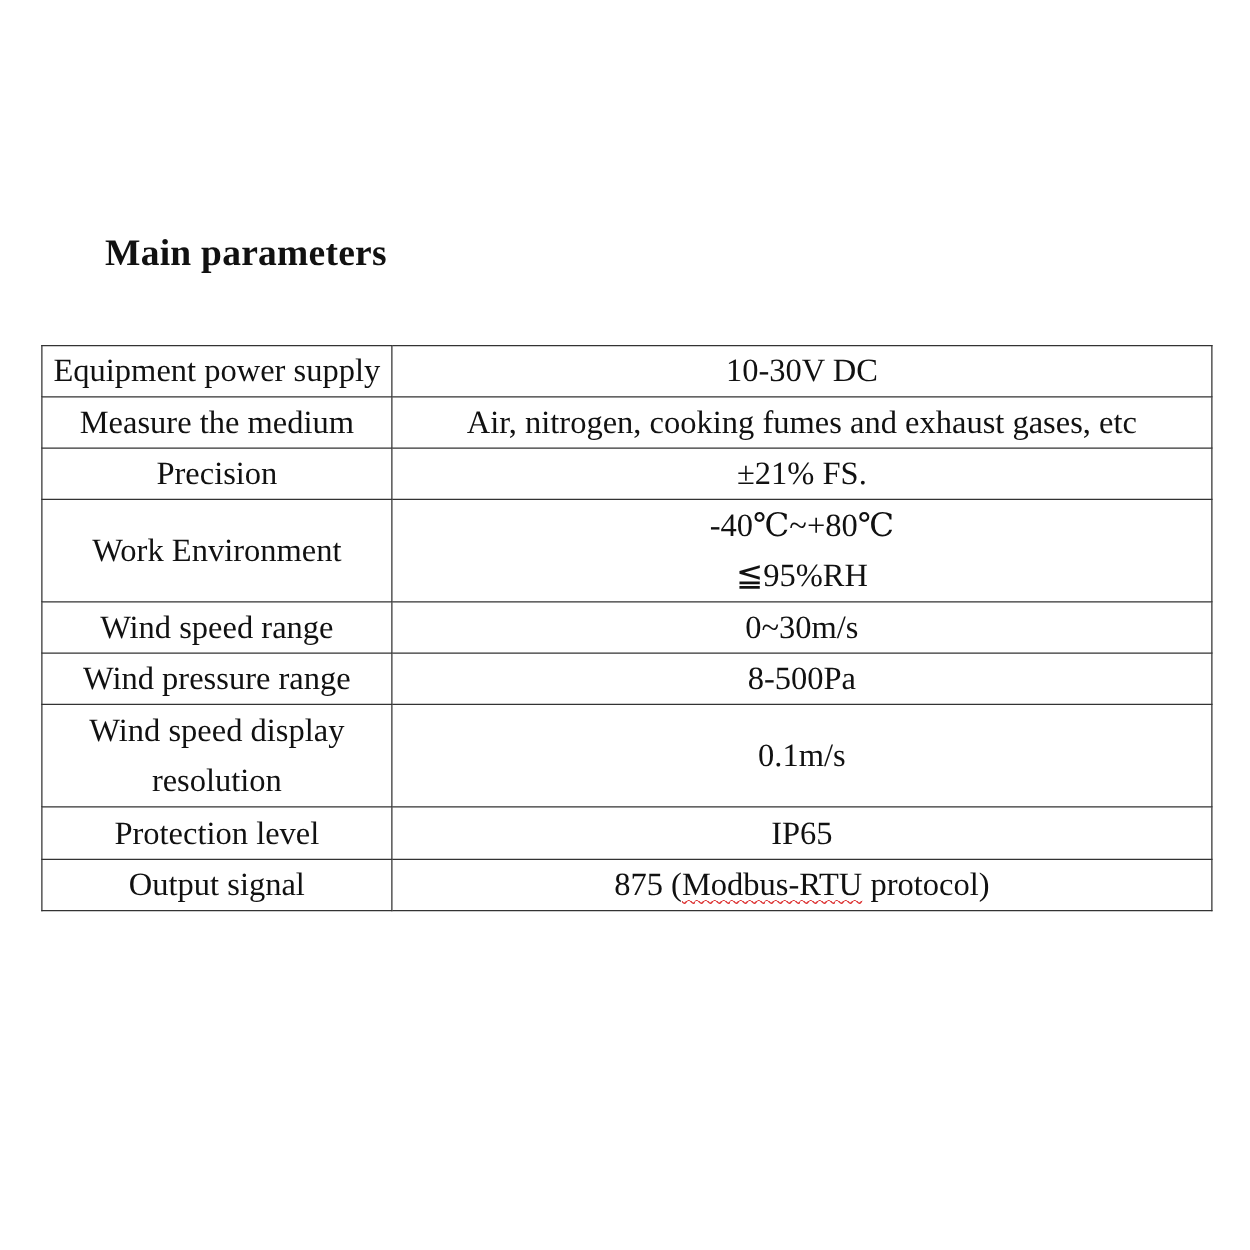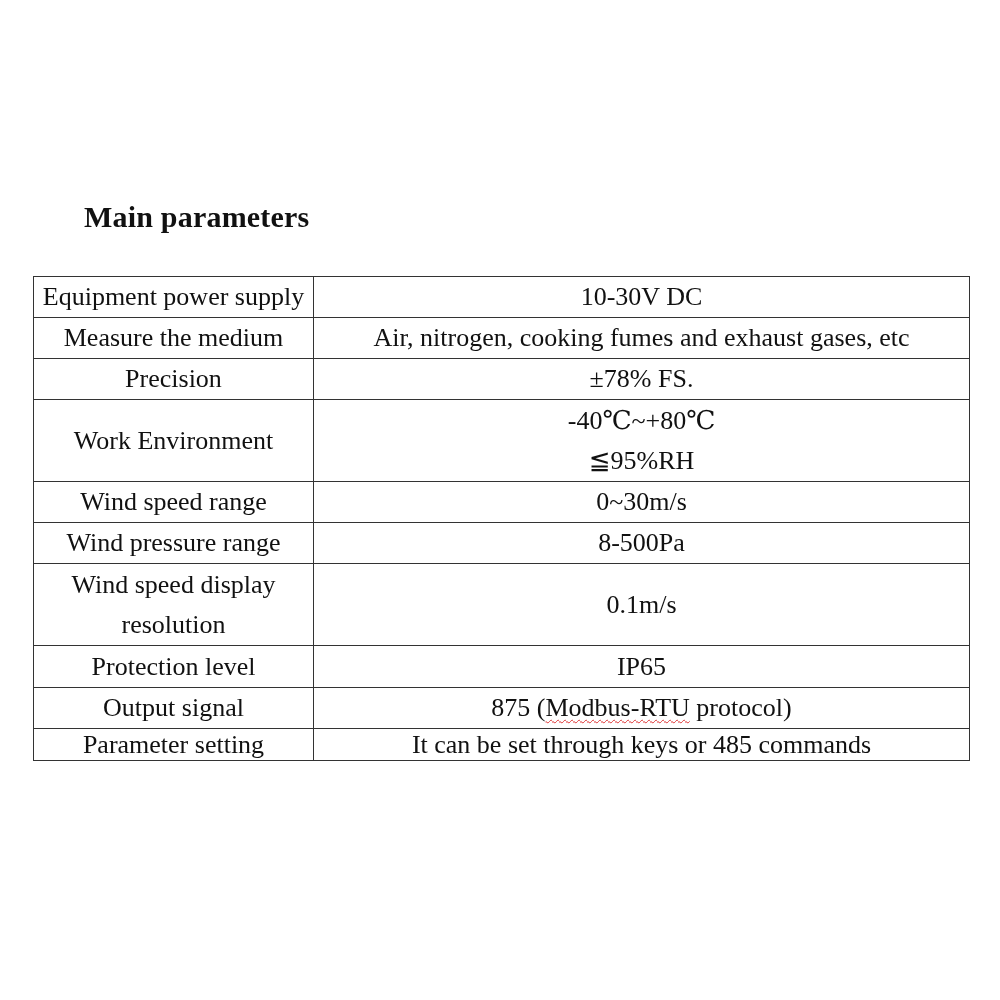--- a/index.html
+++ b/index.html
@@ -1,18 +1,18 @@
 <!DOCTYPE html>
 <html><head>
   <meta charset="utf-8">
   <style>
     html, body { margin: 0; padding: 0; background: #ffffff; }
     body { width: 1000px; height: 1000px; position: relative; overflow: hidden;
            font-family: "Liberation Serif", "DejaVu Serif", serif; color: #111; }
-    .title { position: absolute; left: 84px; top: 200px; font-size: 30px; font-weight: bold; margin: 0; letter-spacing: 0.2px; text-align: right; }
+    .title { position: absolute; left: 84px; top: 186px; font-size: 30px; font-weight: bold; margin: 0; letter-spacing: 0.2px; text-align: right; }
     table.params { position: absolute; left: 33px; top: 276px; width: 937px; border-collapse: collapse; table-layout: fixed; }
     table.params td { border: 1px solid #333; text-align: center; vertical-align: middle; font-size: 26px; padding: 0 6px; line-height: 40px; }
     table.params col.c1 { width: 280px; }
     .squiggle { text-decoration: underline wavy #d33; text-decoration-thickness: 1px; text-underline-offset: 3px; margin-top: 46px; }
   </style>
 </head>
 <body>
 
 <h1 class="title">Main parameters</h1>
 
@@ -25,21 +25,21 @@
     <tr style="height:41px">
       <td>Equipment power supply</td>
       <td>10-30V DC</td>
     </tr>
     <tr style="height:41px">
       <td>Measure the medium</td>
       <td>Air, nitrogen, cooking fumes and exhaust gases, etc</td>
     </tr>
     <tr style="height:41px">
       <td>Precision</td>
-      <td>±78% FS.</td>
+      <td>±21% FS.</td>
     </tr>
     <tr style="height:82px">
       <td>Work Environment</td>
       <td>
         <div>-40℃~+80℃</div>
         <div>≦95%RH</div>
       </td>
     </tr>
     <tr style="height:41px">
       <td>Wind speed range</td>
@@ -57,18 +57,14 @@
       <td>0.1m/s</td>
     </tr>
     <tr style="height:42px">
       <td>Protection level</td>
       <td>IP65</td>
     </tr>
     <tr style="height:40px">
       <td>Output signal</td>
       <td><span>875 (</span><span class="squiggle">Modbus-RTU</span><span> protocol)</span></td>
     </tr>
-    <tr style="height:32px">
-      <td style="line-height:30px">Parameter setting</td>
-      <td style="line-height:30px">It can be set through keys or 485 commands</td>
-    </tr>
   </tbody>
 </table>
 
 </body></html>

